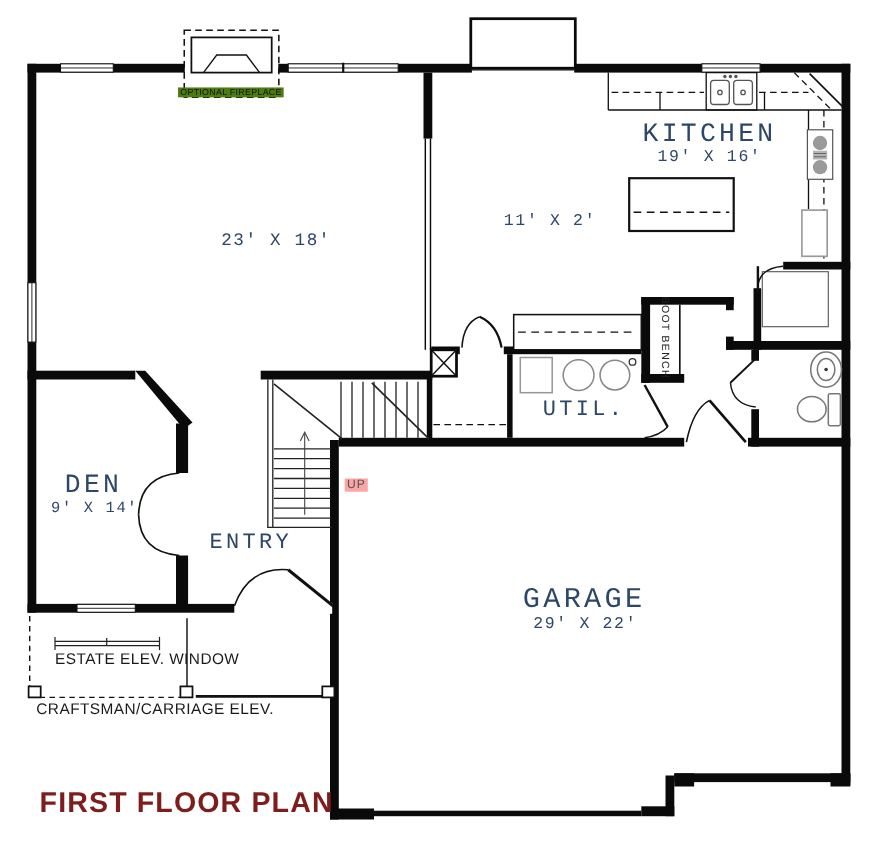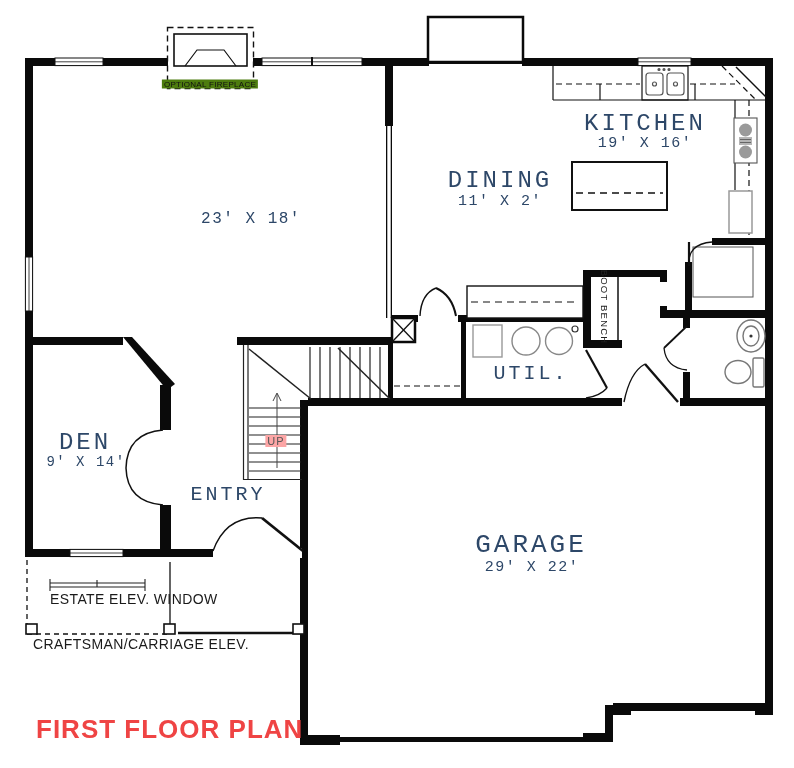--- a/index.html
+++ b/index.html
@@ -9,25 +9,25 @@
   .lbl{position:absolute;transform:translate(-50%,-50%);color:#2d4768;white-space:nowrap;
        font-family:Liberation Mono, monospace;}
   .room-name{letter-spacing:3px;font-weight:400;}
   .room-dims{letter-spacing:1.5px;font-size:15px;}
   .fs27{font-size:27px;} .fs26{font-size:26px;} .fs24{font-size:24px;}
   .fs20{font-size:20px;} .fs16{font-size:16px;margin-left:48px;} .fs14{font-size:14px;}
   .note{position:absolute;color:#1a1a1a;font-size:14px;letter-spacing:0.4px;white-space:nowrap;}
   .fireplace-note{position:absolute;transform:translate(-50%,-50%);font-size:8px;color:#111;
        background:#4d7c0f;padding:0 2px;letter-spacing:0.3px;white-space:nowrap;}
   .up-lbl{position:absolute;transform:translate(-50%,-50%);font-size:11px;color:#555;
-       letter-spacing:1px;background:#fca5a5;padding:0 2px;}
+       letter-spacing:1px;background:#fca5a5;padding:0 2px;margin-left:48px;}
   .boot-bench-lbl{position:absolute;transform:translate(-50%,-50%) rotate(90deg);font-size:9.5px;
        color:#222;letter-spacing:1.2px;white-space:nowrap;}
   .plan-title{position:absolute;left:36px;top:714px;font-size:26px;font-weight:800;
-       color:#ef4444;letter-spacing:1px;white-space:nowrap;}
+       color:#7f1d1d;letter-spacing:1px;white-space:nowrap;}
 </style>
 </head>
 <body>
 
 <div id="canvas">
 
 <svg id="plan-svg" width="794" height="768" viewBox="0 0 794 768">
 
   <g fill="#0a0a0a">
     <rect x="25" y="58" width="748" height="8"></rect>
@@ -256,21 +256,20 @@
     <line x1="145" y1="579" x2="145" y2="591"></line>
     <line x1="97" y1="580" x2="97" y2="587"></line>
   </g>
 </svg>
 
 <div class="lbl room-dims fs16" style="left:203px;top:219px;">23' X 18'</div>
 
 <div class="lbl room-name fs24" style="left:645px;top:123px;">KITCHEN</div>
 <div class="lbl room-dims" style="left:645px;top:143px;">19' X 16'</div>
 
-<div class="lbl room-name fs24" style="left:500px;top:180px;">DINING</div>
 <div class="lbl room-dims" style="left:500px;top:201px;">11' X 2'</div>
 
 <div class="lbl room-name fs24" style="left:85px;top:442px;">DEN</div>
 <div class="lbl room-dims fs14" style="left:86px;top:462px;">9' X 14'</div>
 
 <div class="lbl room-name fs20" style="left:228px;top:494px;">ENTRY</div>
 
 <div class="lbl room-name fs20" style="left:531px;top:373px;">UTIL.</div>
 
 <div class="lbl room-name fs26" style="left:531px;top:545px;">GARAGE</div>

